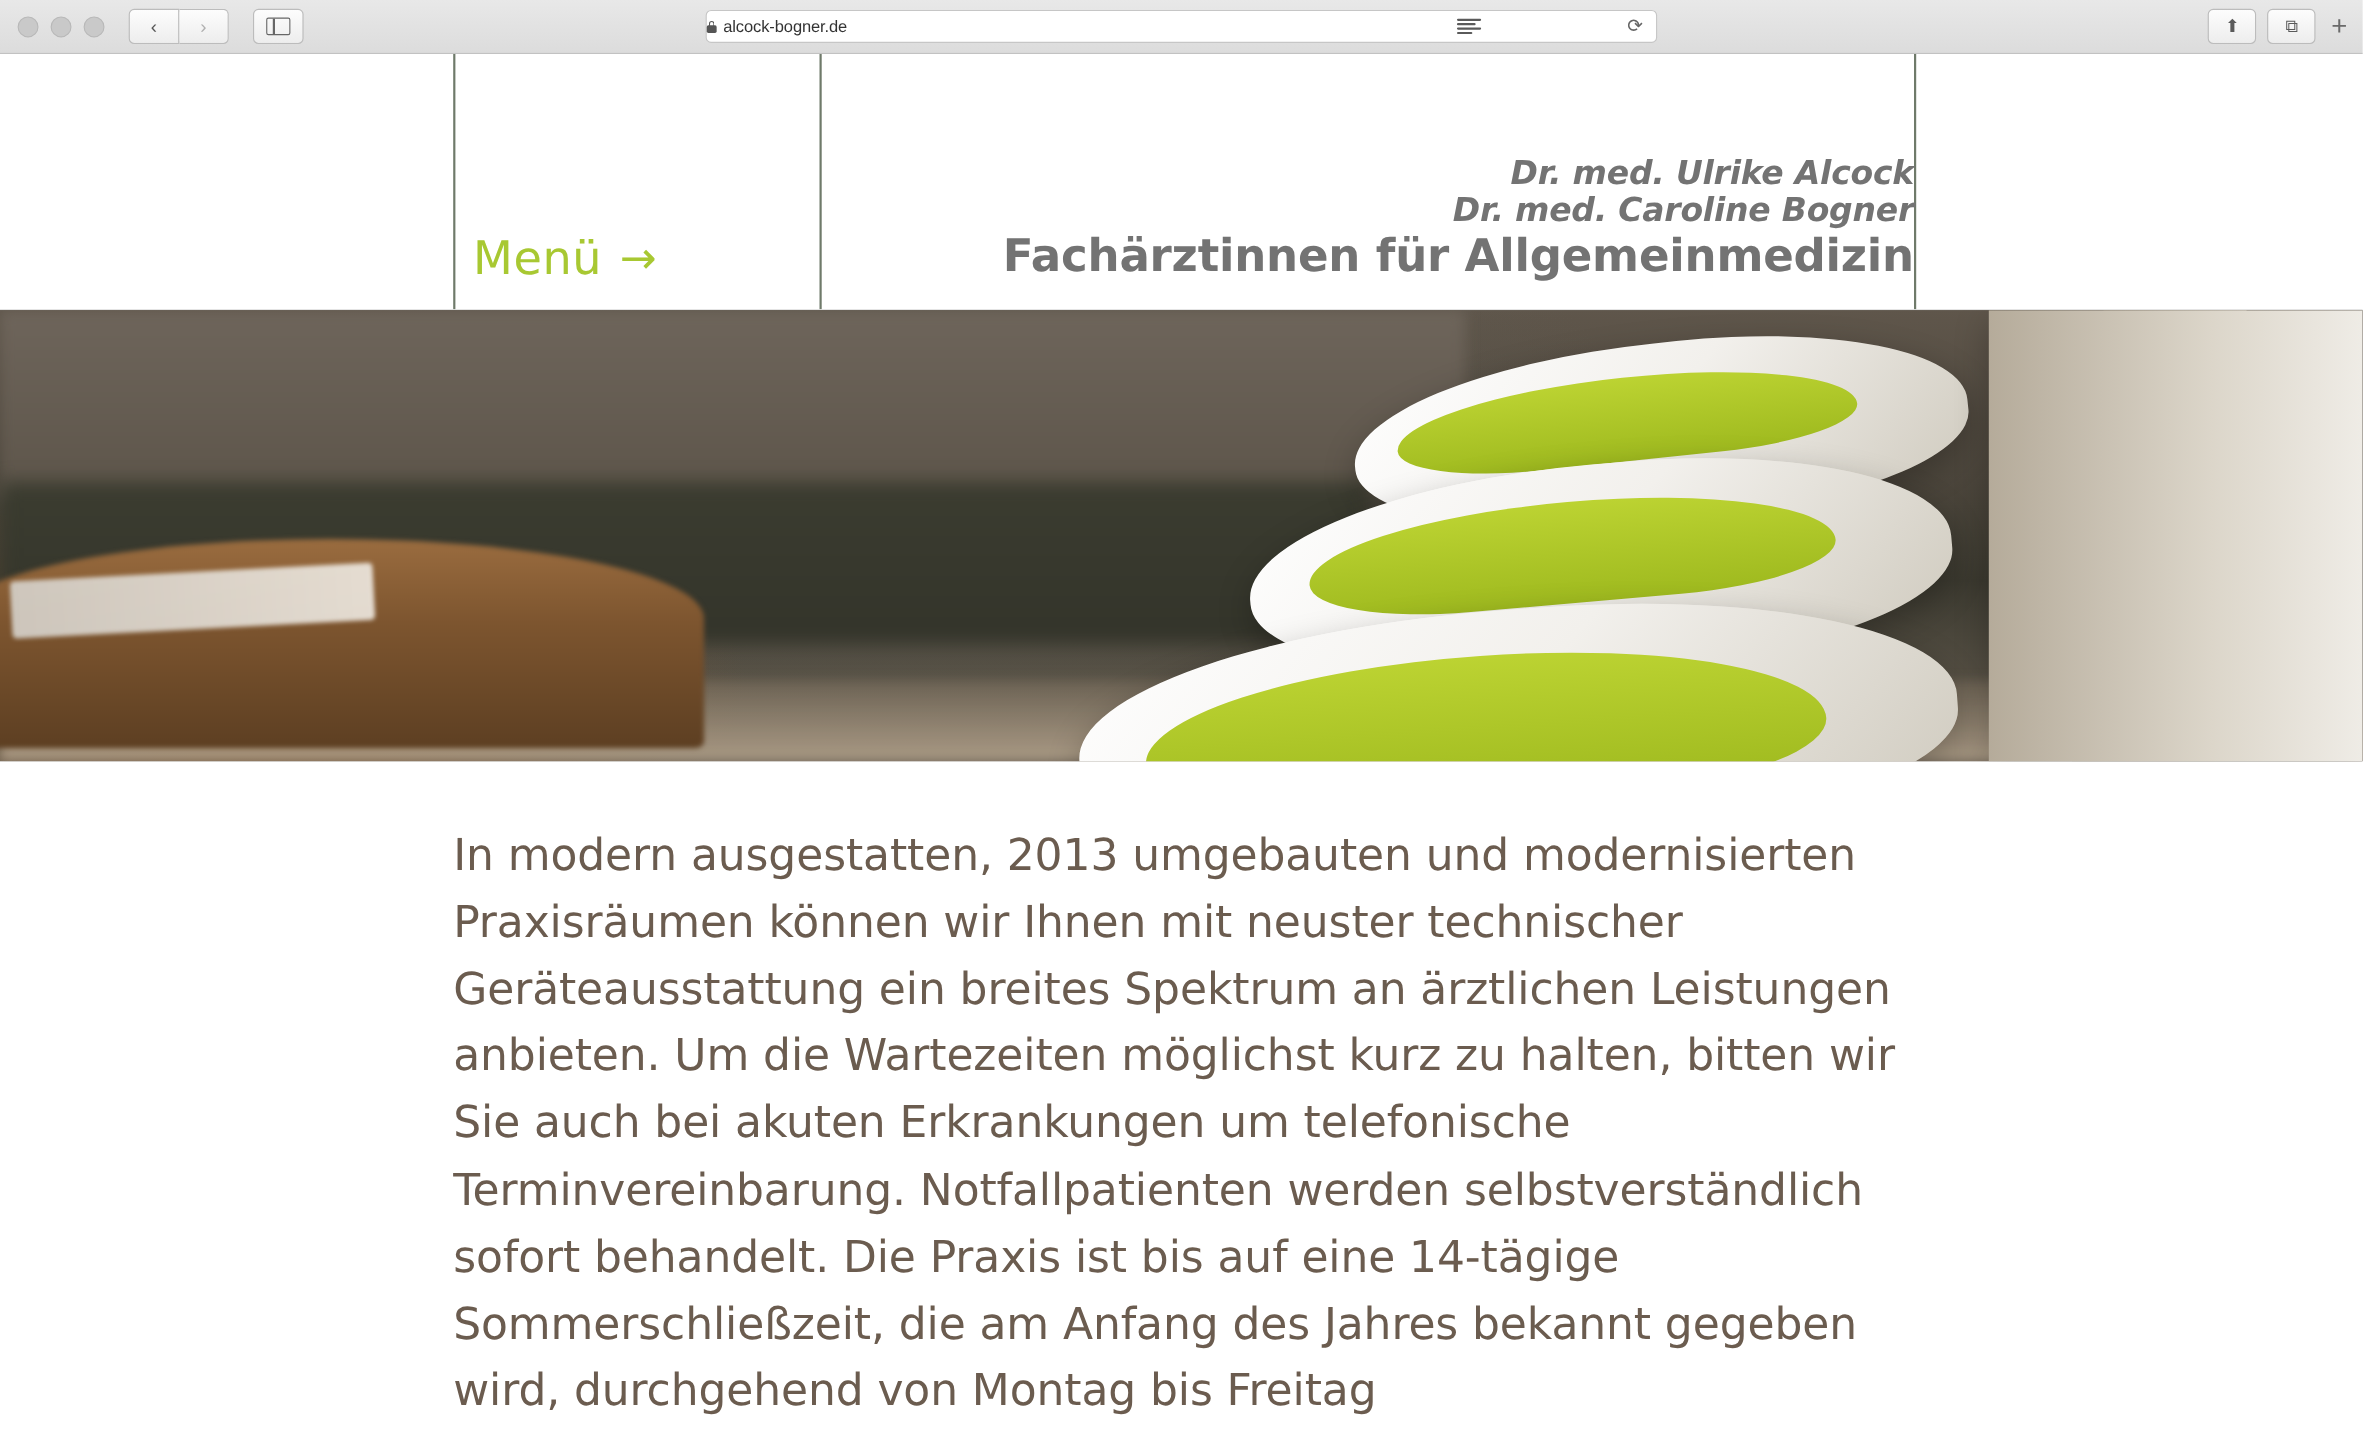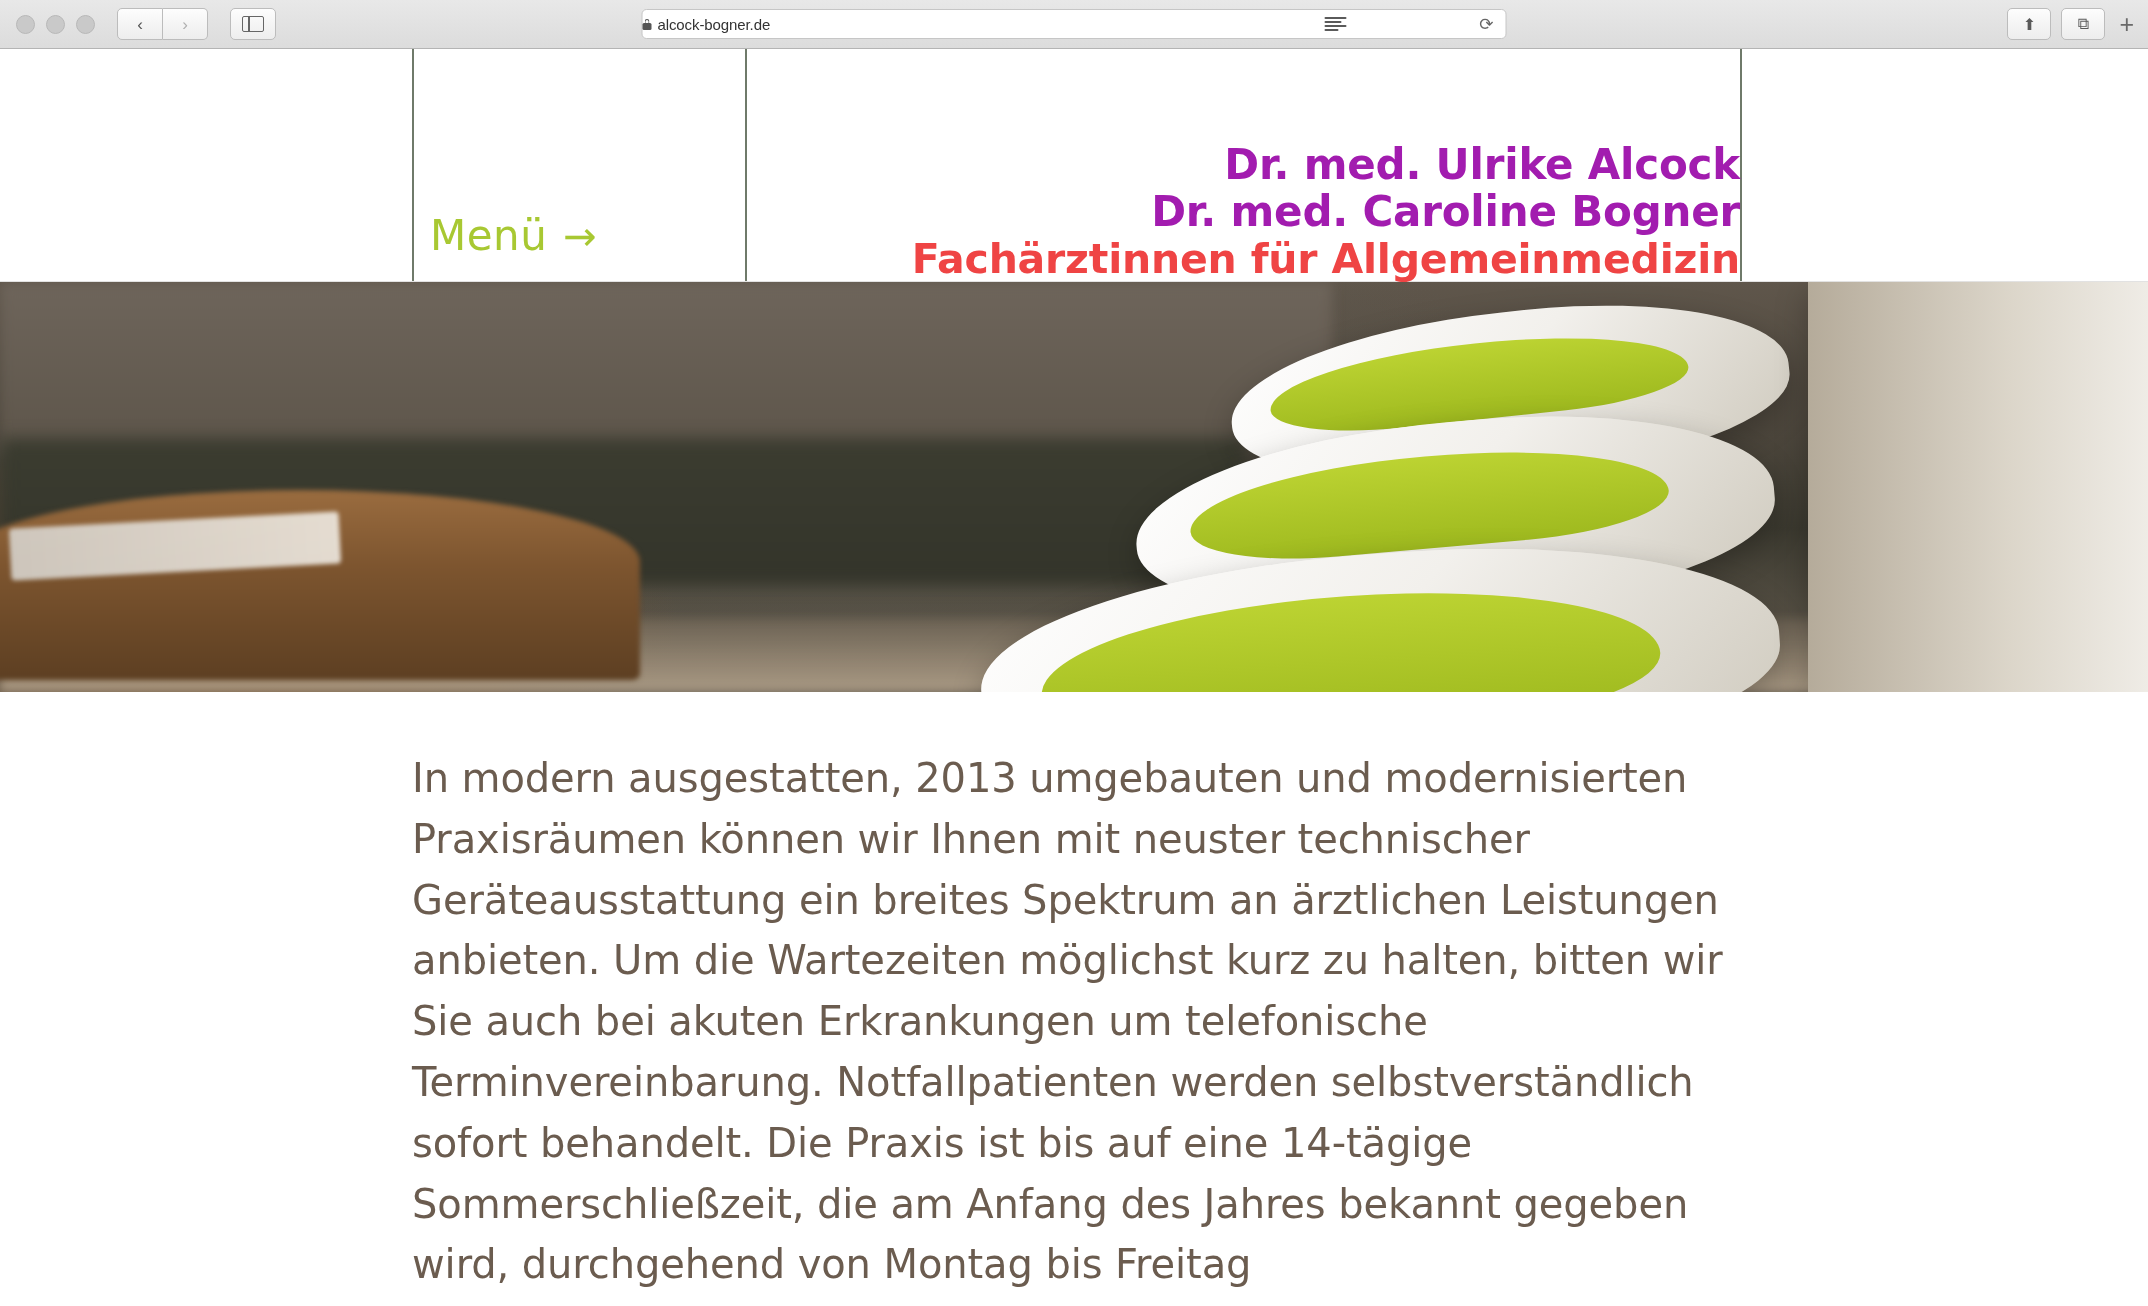--- a/index.html
+++ b/index.html
@@ -227,31 +227,32 @@
   .menu-arrow { font-size: 40px; line-height: 1; }
 
   .header-titles {
     position: absolute;
     right: 408px;
     top: 92px;
     text-align: right;
     font-family: "DejaVu Sans", sans-serif;
   }
   .doc-name {
-    font-size: 42px;
+    font-size: 30px;
     font-weight: bold;
-    color: #a21caf;
+    color: #737373;
     line-height: 1.12;
     letter-spacing: -0.2px;
     white-space: nowrap;
+    font-style: italic;
   }
   .doc-sub {
     font-size: 41px;
     font-weight: bold;
-    color: #ef4444;
+    color: #737373;
     line-height: 1.12;
     margin-top: 2px;
     letter-spacing: -0.2px;
     white-space: nowrap;
   }
 
   
   .hero {
     position: relative;
     height: 410px;

